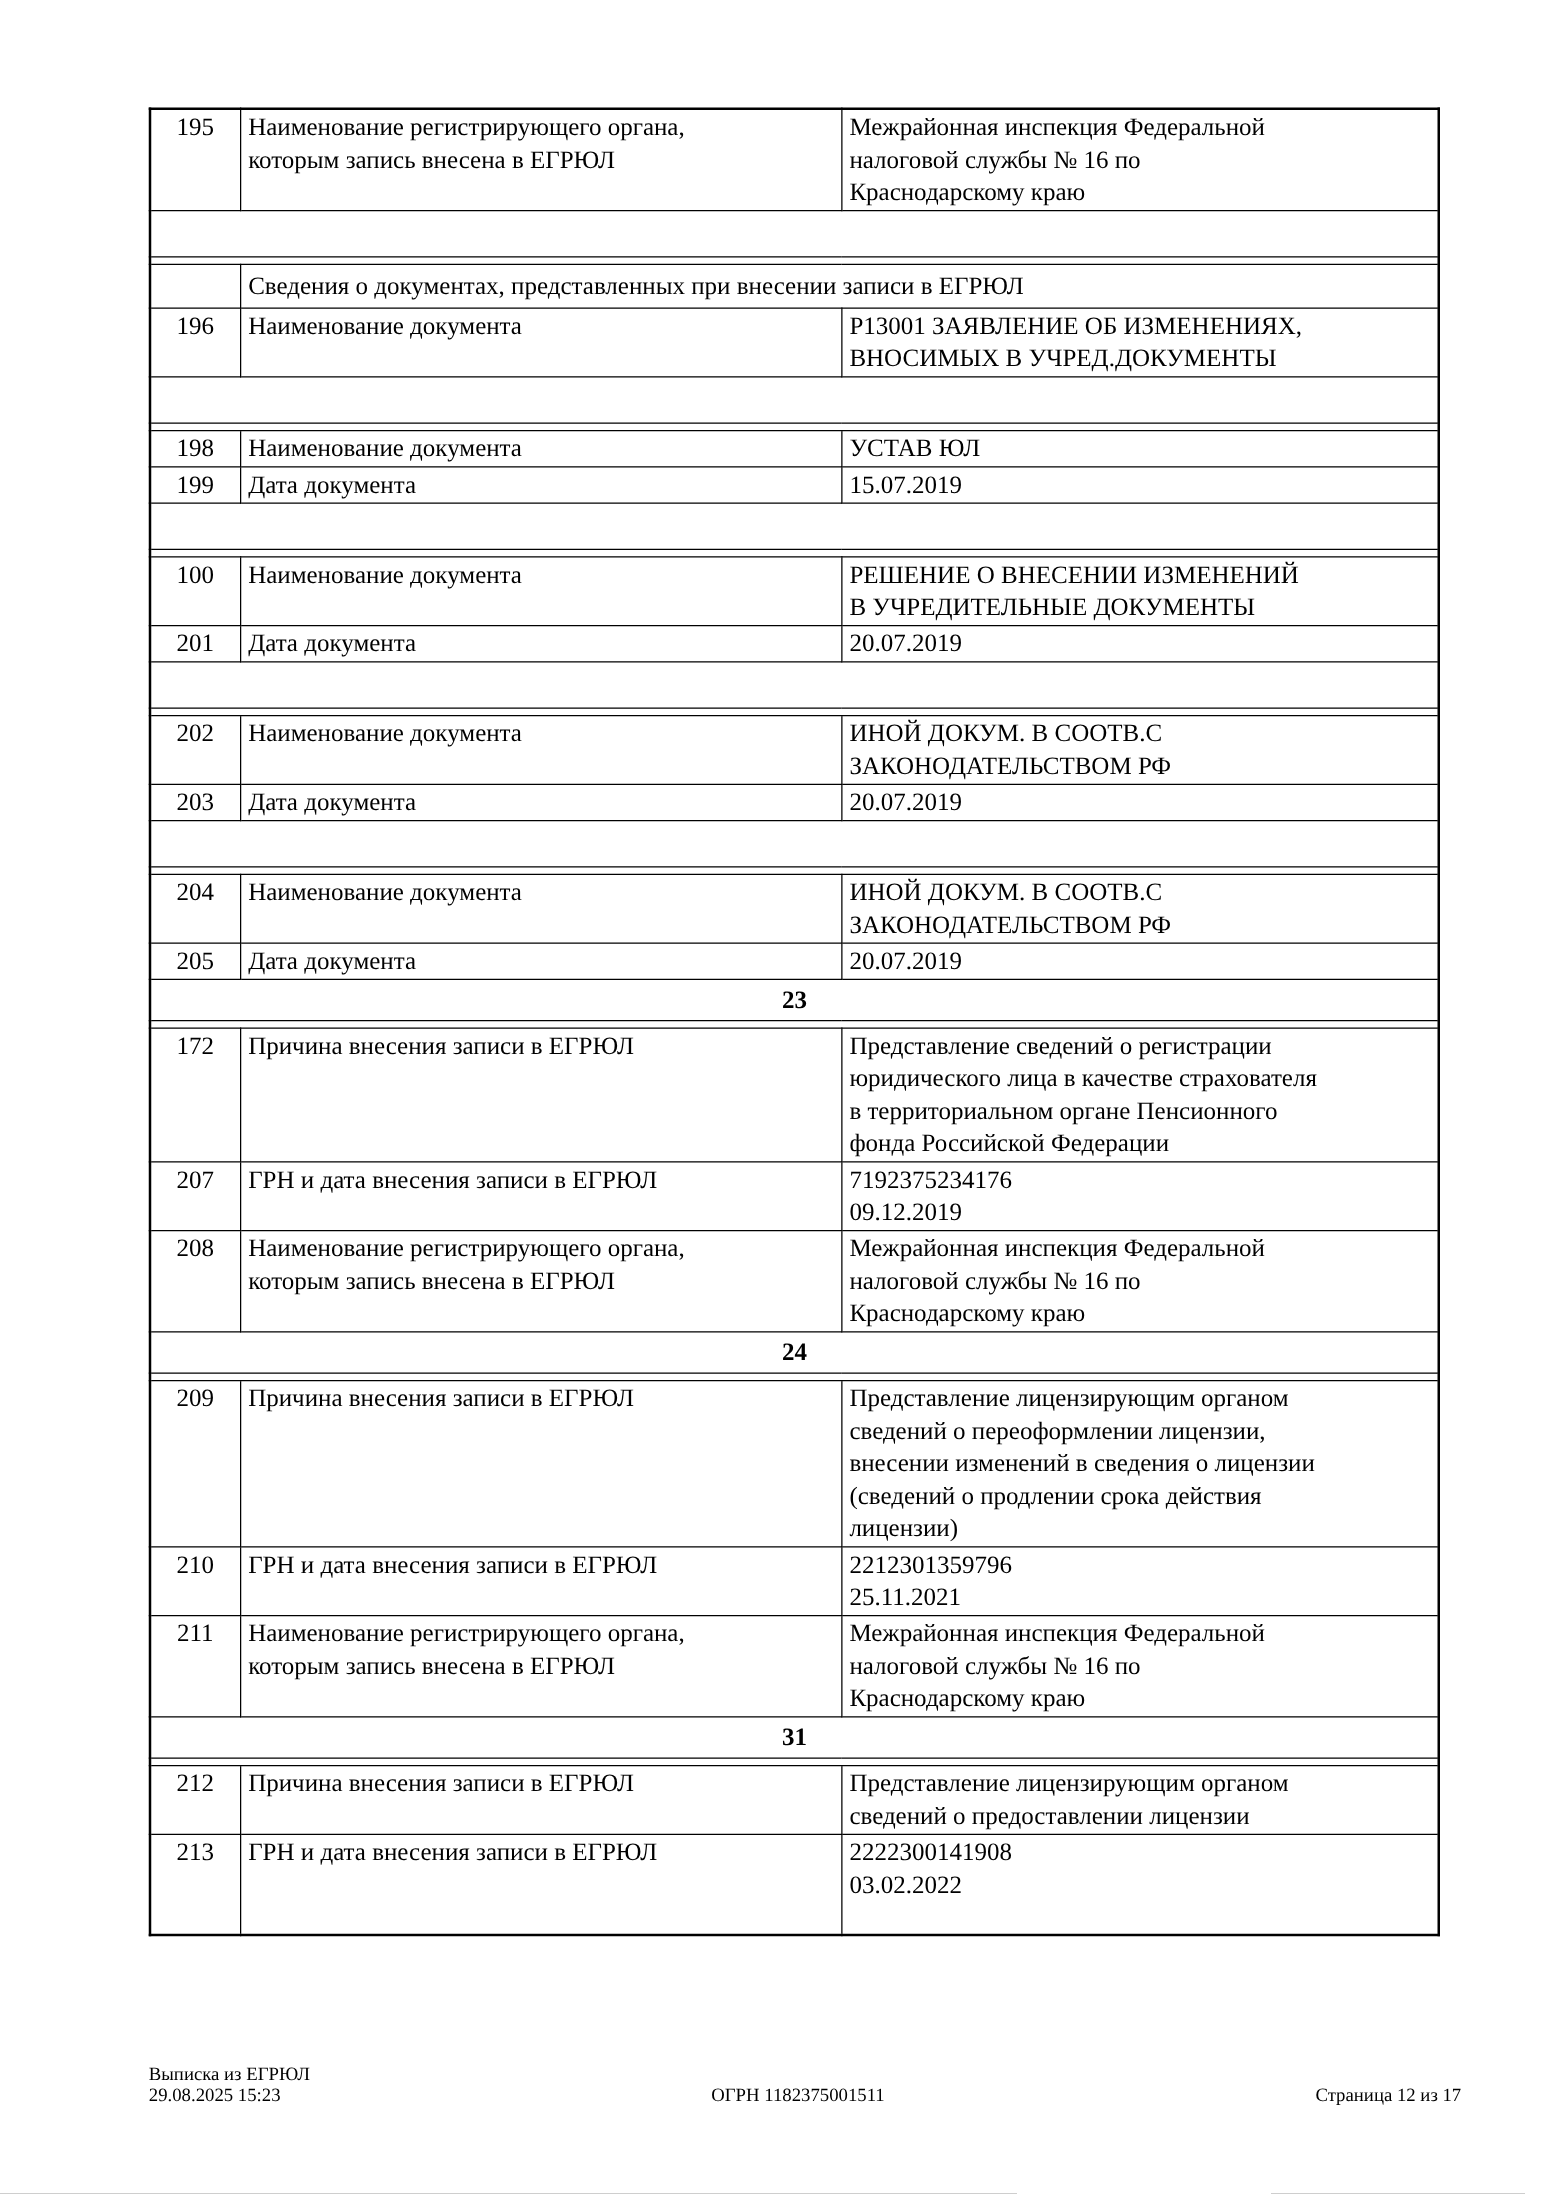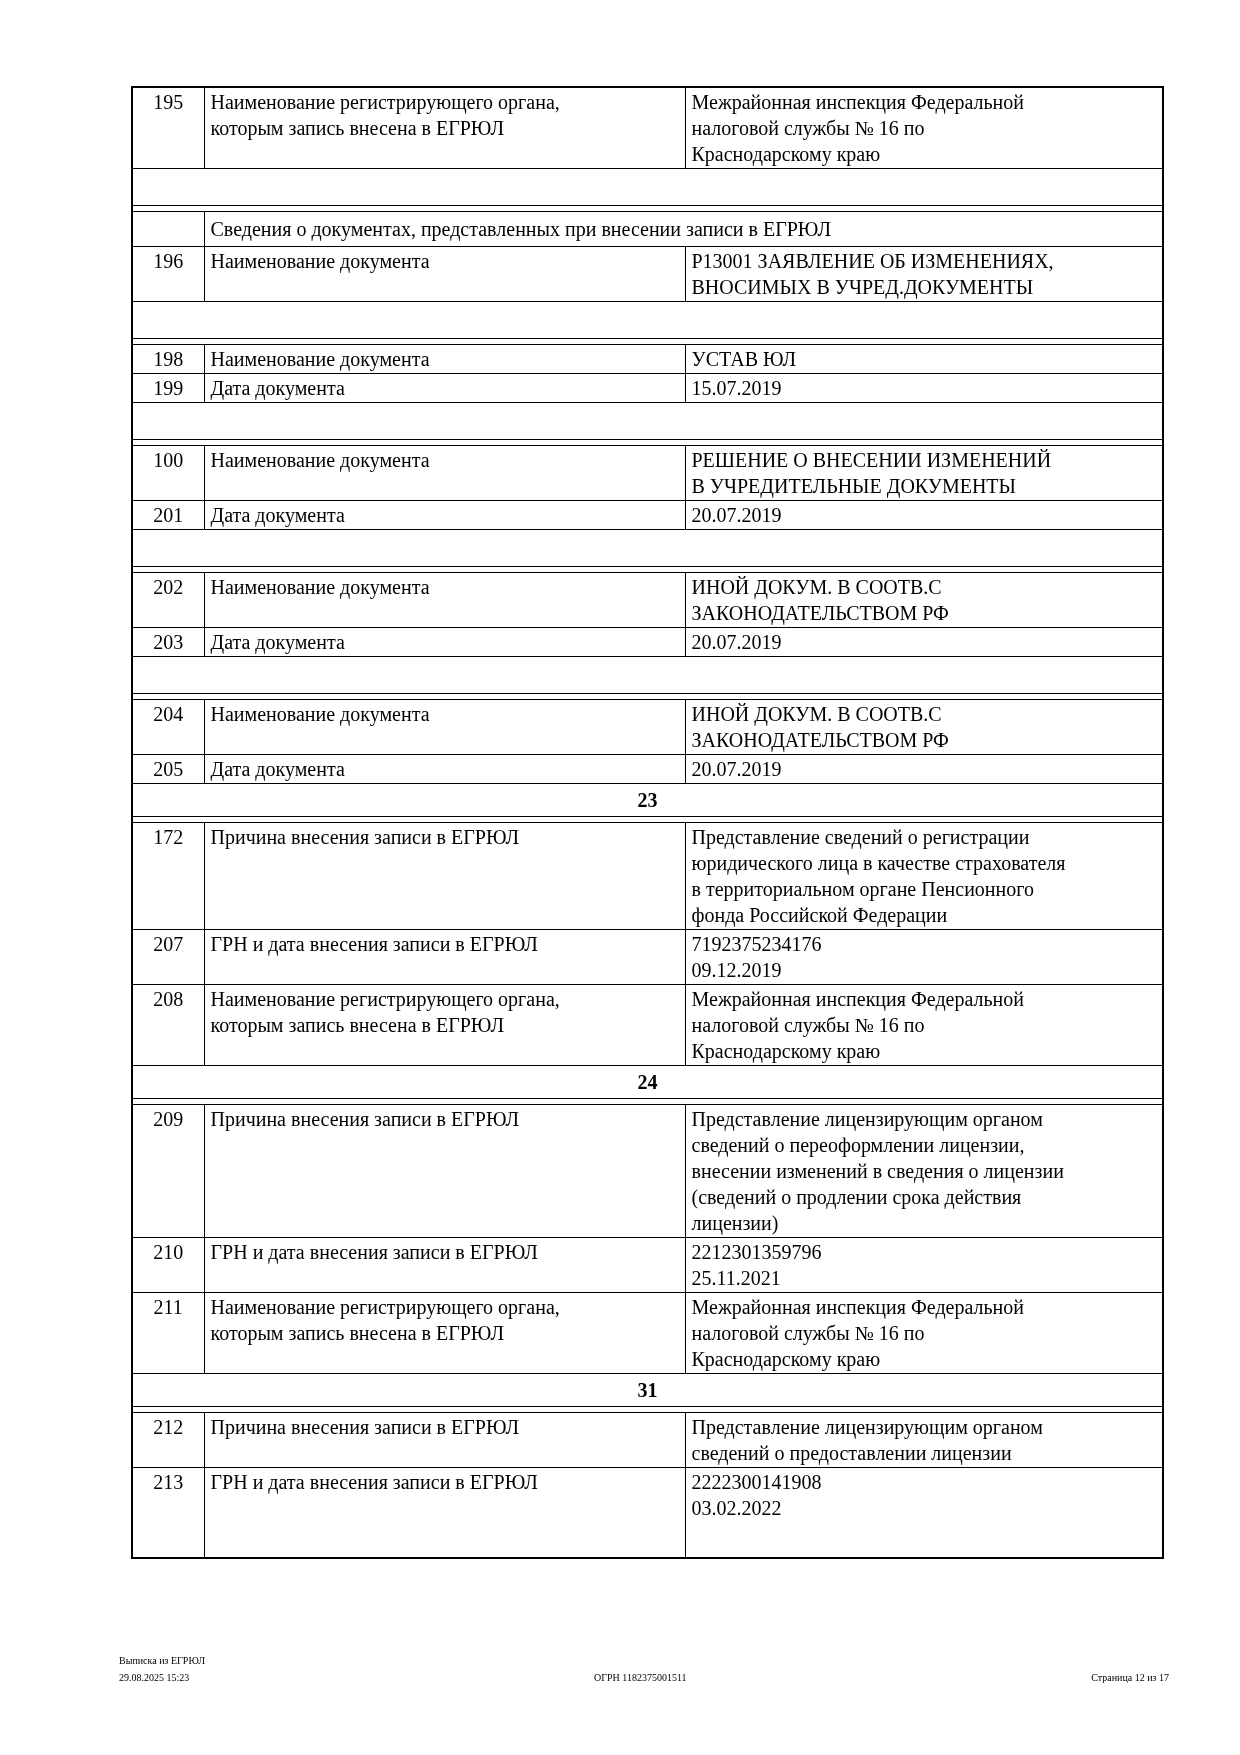--- a/index.html
+++ b/index.html
@@ -17,21 +17,20 @@
     font-family:"Liberation Serif", serif;
     overflow:hidden;
   }
   table.doc-table{
     position:absolute;
     left:119px;
     top:86px;
     border-collapse:collapse;
     border:2px solid var(--ink);
     table-layout:fixed;
-    margin-left:12px;
   }
   col.c1{width:72px;}
   col.c2{width:481px;}
   col.c3{width:478px;}
   td{
     border:1px solid var(--ink);
     vertical-align:top;
     font-size:20px;
     line-height:26px;
     padding:1px 6px;
@@ -42,27 +41,27 @@
   td.spacer{height:36px;padding:0;border-left:none;border-right:none;}
   td.gap{height:5px;padding:0;border-left:none;border-right:none;}
   td.section{
     text-align:center;
     font-weight:bold;
     border-left:none;
     border-right:none;
     padding:3px 6px;
   }
   td.subhead{padding:4px 6px;}
-  tr.last td{padding-bottom:36px;}
+  tr.last td{padding-bottom:26px;}
   .footer{
     position:absolute;
     left:119px;
     top:1652px;
     width:1050px;
-    font-size:10px;
+    font-size:15px;
     line-height:17px;
   }
   .footer .f2{
     display:flex;
     justify-content:space-between;
     align-items:flex-start;
   }
 </style>
 </head>
 <body>

